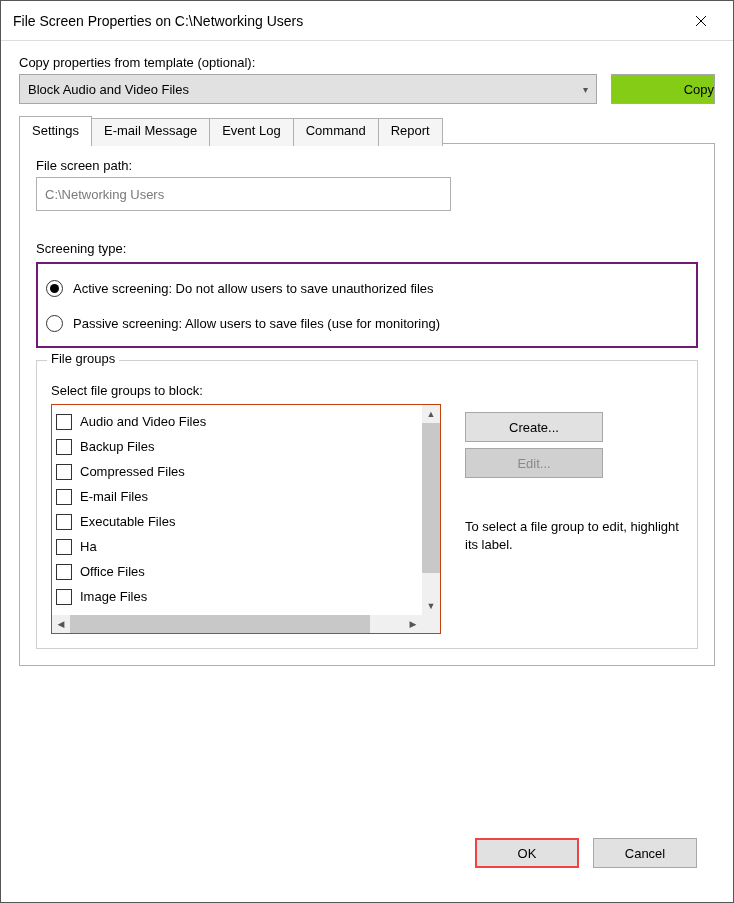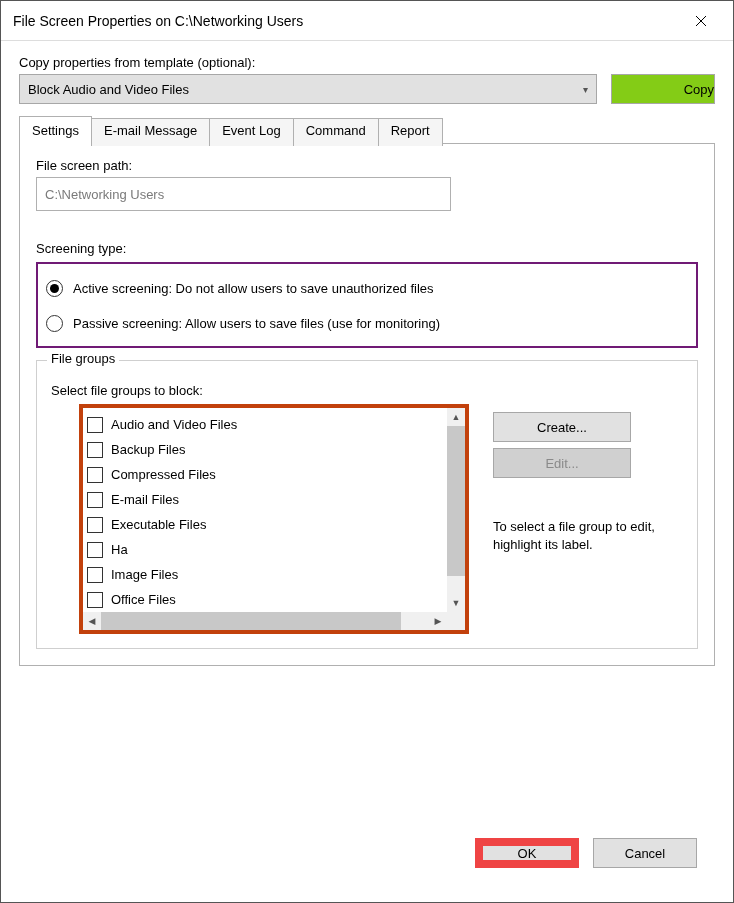--- a/index.html
+++ b/index.html
@@ -177,24 +177,23 @@
     background: #fff;
     padding: 0 4px;
   }
   .groups-row {
     display: flex;
     gap: 24px;
   }
   .list-frame {
     width: 390px;
     height: 230px;
-    border: 4px solid #c2410c;
+    border: 1px solid #c2410c;
     display: flex;
     flex-direction: column;
-    margin-left: 28px;
   }
   .list-body {
     flex: 1;
     display: flex;
     overflow: hidden;
   }
   .list-items {
     flex: 1;
     overflow: hidden;
     padding: 4px 4px 0 4px;
@@ -284,21 +283,21 @@
     width: 104px;
     height: 30px;
     display: flex;
     align-items: center;
     justify-content: center;
     border: 1px solid #a7a7a7;
     background: #e1e1e1;
     cursor: pointer;
   }
   .footer .fbtn.primary {
-    border: 8px solid #ef4444;
+    border: 2px solid #ef4444;
     background: #e1e1e1;
   }
 </style>
 </head>
 <body>
 
 <div class="window">
 
   <div class="titlebar">
     <div class="title">File Screen Properties on C:\Networking Users</div>
@@ -383,25 +382,25 @@
                 <div class="list-item">
                     <span class="chk"></span>
                     <span>Executable Files</span>
                   </div>
                 <div class="list-item">
                     <span class="chk"></span>
                     <span>Ha</span>
                   </div>
                 <div class="list-item">
                     <span class="chk"></span>
+                    <span>Office Files</span>
+                  </div>
+                <div class="list-item">
+                    <span class="chk"></span>
                     <span>Image Files</span>
-                  </div>
-                <div class="list-item">
-                    <span class="chk"></span>
-                    <span>Office Files</span>
                   </div>
               </div>
               <div class="vscroll">
                 <div class="scroll-arrow">▲</div>
                 <div class="scroll-thumb"></div>
                 <div class="scroll-track"></div>
                 <div class="scroll-arrow">▼</div>
               </div>
             </div>
             <div class="hscroll">

